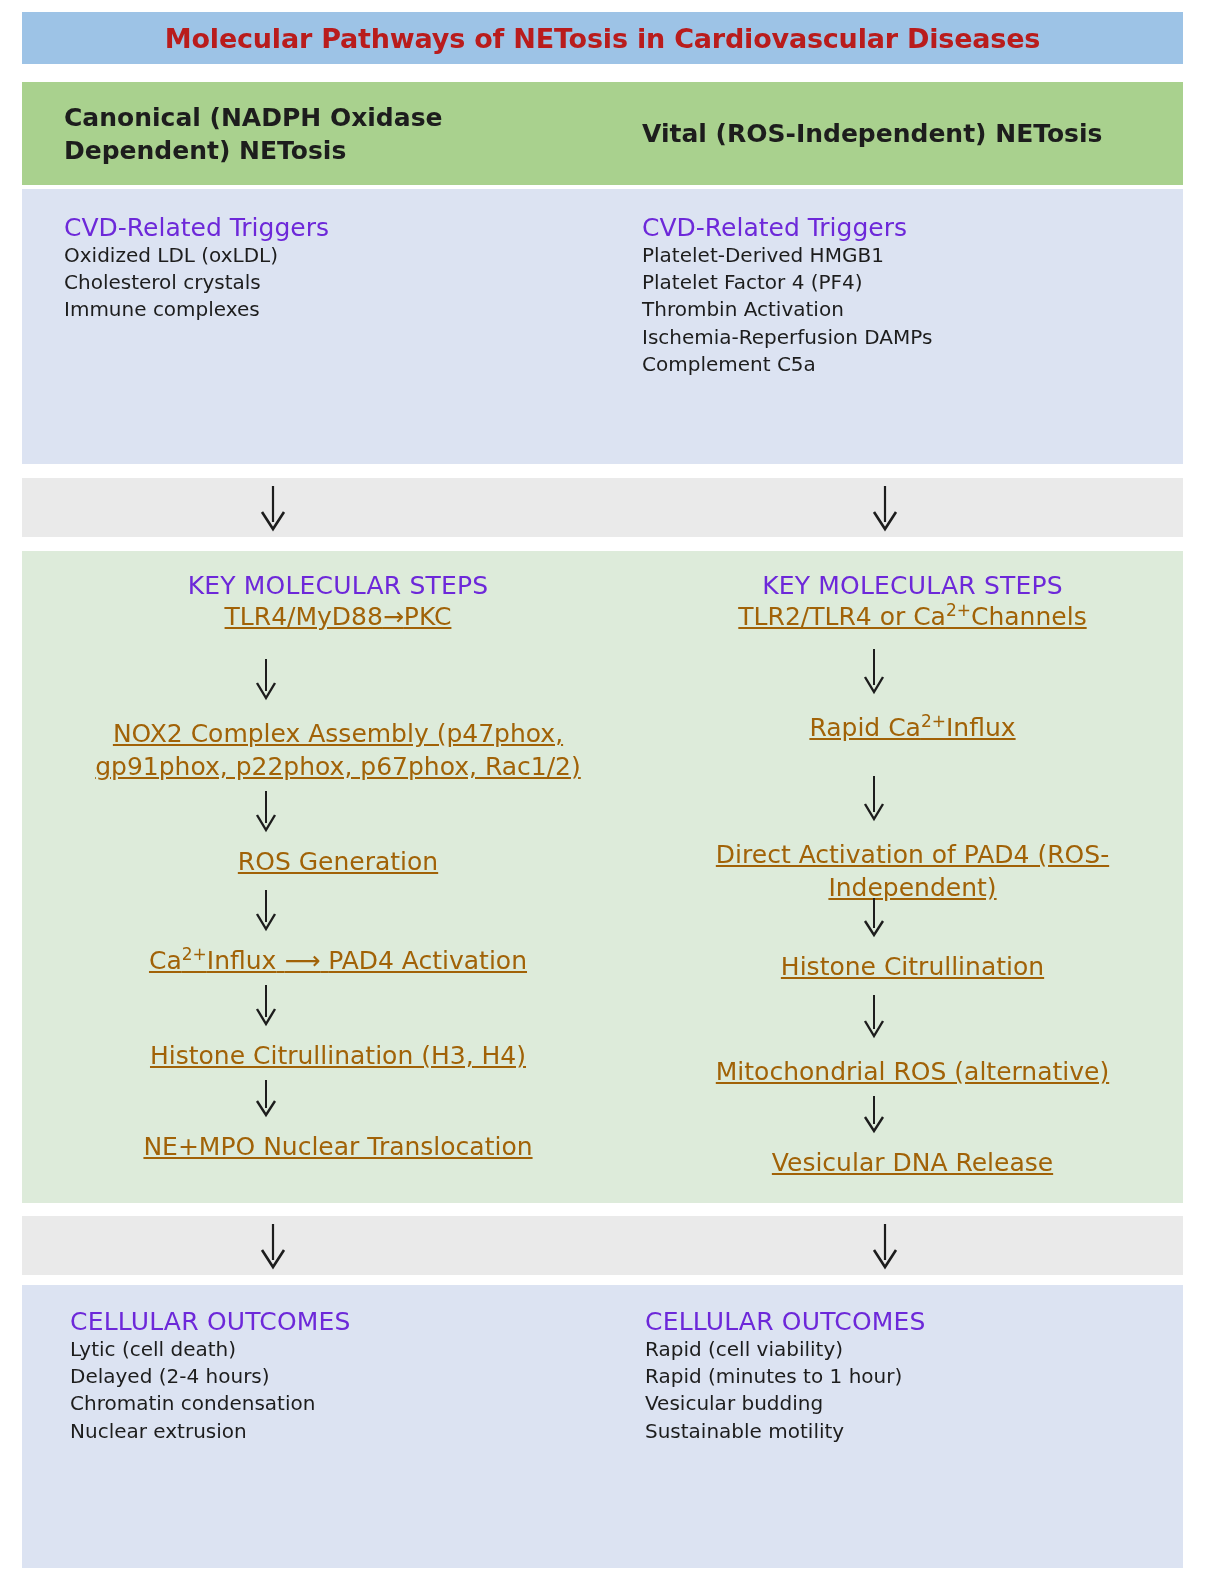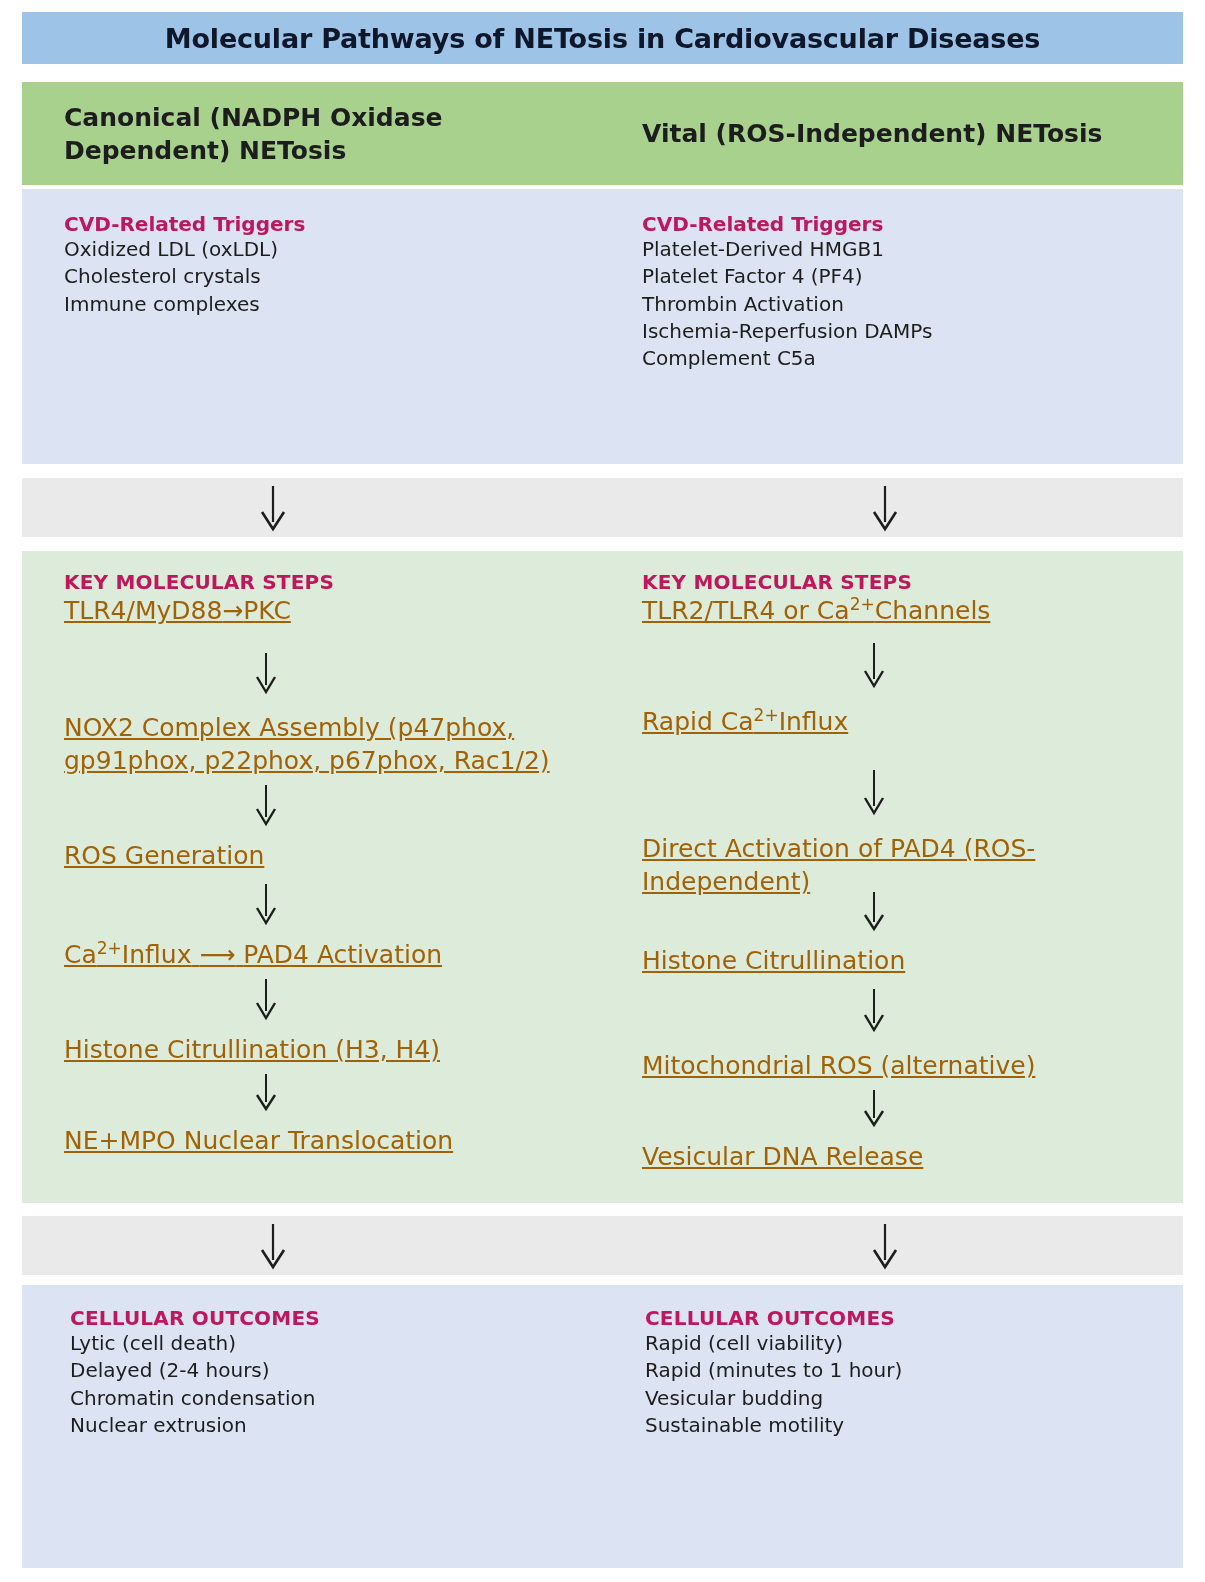--- a/index.html
+++ b/index.html
@@ -32,21 +32,21 @@
     height: 52px;
     background: #9dc3e6;
     display: flex;
     align-items: center;
     justify-content: center;
   }
   .title-bar .title-text {
     font-size: 27px;
     font-weight: bold;
     letter-spacing: -0.2px;
-    color: #0f172a;
+    color: #b91c1c;
     text-align: center;
   }
 
   
   .header-band {
     position: absolute;
     left: 22px;
     top: 82px;
     width: 1161px;
     height: 103px;
@@ -75,33 +75,33 @@
 
   
   .panel {
     position: absolute;
     left: 22px;
     width: 1161px;
     box-sizing: border-box;
     display: flex;
   }
   .panel.blue { background: #dce3f2; }
-  .panel.green { background: #ddebda; }
+  .panel.green { background: #ddebda; text-align: center; }
 
   .panel-col {
     box-sizing: border-box;
     position: relative;
   }
   .panel-col.left  { width: 590px; padding-left: 42px; }
   .panel-col.right { width: 571px; padding-left: 30px; }
 
   .block-heading {
-    font-size: 20px;
-    font-weight: bold;
-    color: #be185d;
+    font-size: 25px;
+    font-weight: normal;
+    color: #6d28d9;
     line-height: 1.16;
     white-space: nowrap;
   }
   .block-heading.caps { letter-spacing: 0.2px; }
   .item-line {
     font-size: 20px;
     line-height: 1.36;
     color: #1d1d1d;
     white-space: nowrap;
   }

